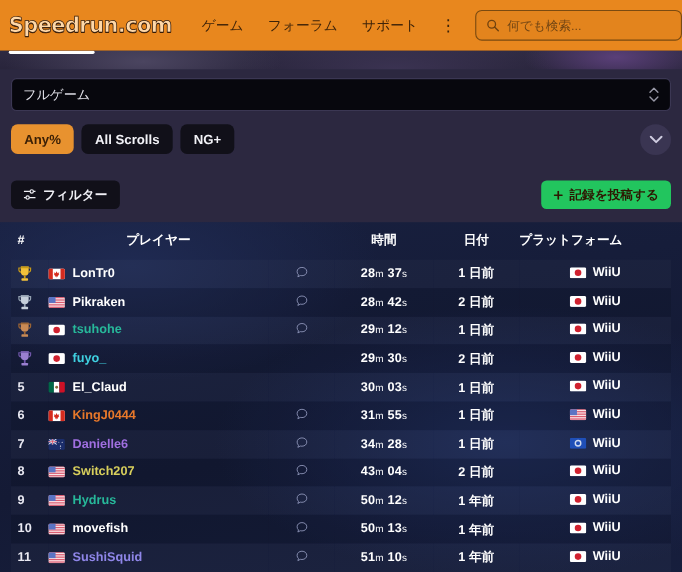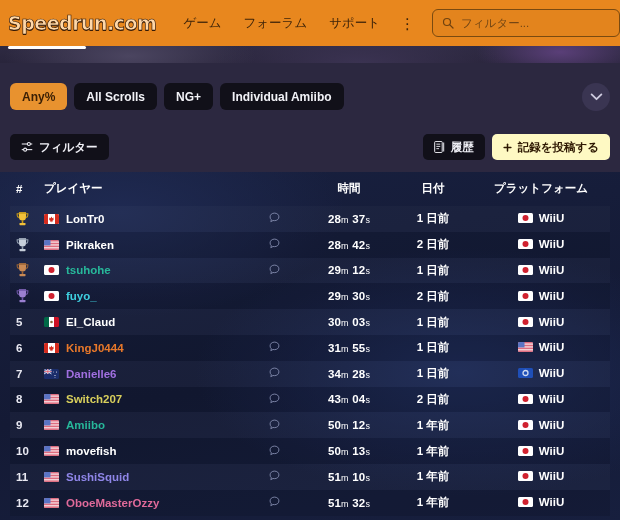--- a/index.html
+++ b/index.html
@@ -153,21 +153,21 @@
     padding: 0 11px;
     border-radius: 5px;
     background: #111019;
     color: #f0f0f6;
     font-size: 11.5px;
     font-weight: bold;
     display: flex; align-items: center; gap: 6px;
     cursor: pointer;
     white-space: nowrap;
   }
-  .abtn.primary { background: #fef9c3; color: #2e1802; }
+  .abtn.primary { background: #22c55e; color: #2e1802; }
   .spacer { flex: 1; }
 
   
   .tablewrap {
     margin-top: 12px;
     margin-left: -10px;
     margin-right: -10px;
     background:
       radial-gradient(ellipse 300px 140px at 120px 40px, #1f2a52 0%, rgba(20,26,58,0) 75%),
       radial-gradient(ellipse 340px 160px at 460px 200px, #1d2a55 0%, rgba(20,26,58,0) 78%),
@@ -179,25 +179,25 @@
   table { width: 100%; border-collapse: collapse; table-layout: fixed; }
   thead th {
     font-size: 11.5px;
     color: #ffffff;
     font-weight: bold;
     padding: 9px 0 10px 0;
     text-align: left;
     white-space: nowrap;
   }
   th.c-rank  { width: 34px; text-align: left; padding-left: 6px; }
-  th.c-player{ width: 200px; }
+  th.c-player{ width: 200px; text-align: center; }
   th.c-cmt   { width: 60px; }
   th.c-time  { width: 90px; text-align: center; }
   th.c-date  { width: 78px; text-align: center; }
-  th.c-plat  { width: auto; text-align: center; }
+  th.c-plat  { width: auto; text-align: left; }
 
   tbody tr { height: 25.8px; }
   tbody tr:nth-child(odd)  { background: rgba(255,255,255,0.022); }
   tbody tr:nth-child(even) { background: rgba(0,0,0,0.10); }
   tbody td {
     font-size: 11.5px;
     color: #ffffff;
     padding: 0;
     vertical-align: middle;
     white-space: nowrap;
@@ -229,64 +229,64 @@
     <div class="brand">Speedrun.com</div>
     <div class="navlink">ゲーム</div>
     <div class="navlink">フォーラム</div>
     <div class="navlink">サポート</div>
     <div class="navdots">⋮</div>
     <div class="searchwrap">
       <svg width="12" height="12" viewBox="0 0 24 24">
         <circle cx="10" cy="10" r="7" fill="none" stroke="#4a2c0a" stroke-width="2.4"></circle>
         <line x1="15.2" y1="15.2" x2="22" y2="22" stroke="#4a2c0a" stroke-width="2.6" stroke-linecap="round"></line>
       </svg>
-      <span class="searchph">フィルター...</span>
+      <span class="searchph">何でも検索...</span>
     </div>
   </div>
 
   <div class="hero">
     <div class="hero-underline"></div>
   </div>
 
   <div class="panel">
 
+    <div class="selectbox">
+      <span class="val">フルゲーム</span>
+      <span class="arrows">
+        <svg width="9" height="6" viewBox="0 0 10 6">
+            <path d="M1 5 L5 1 L9 5" fill="none" stroke="#c8c8d8" stroke-width="1.4" stroke-linecap="round" stroke-linejoin="round"></path>
+          </svg>
+        <svg width="9" height="6" viewBox="0 0 10 6">
+            <path d="M1 1 L5 5 L9 1" fill="none" stroke="#c8c8d8" stroke-width="1.4" stroke-linecap="round" stroke-linejoin="round"></path>
+          </svg>
+      </span>
+    </div>
 
     <div class="chiprow">
       <div class="chip active">Any%</div>
       <div class="chip">All Scrolls</div>
       <div class="chip">NG+</div>
-      <div class="chip">Individual Amiibo</div>
       <div class="expandbtn">
         <svg width="13" height="8" viewBox="0 0 14 9">
           <path d="M1.5 1.5 L7 7 L12.5 1.5" fill="none" stroke="#cfcce0" stroke-width="2" stroke-linecap="round" stroke-linejoin="round"></path>
         </svg>
       </div>
     </div>
 
     <div class="actionrow">
       <div class="abtn">
         <svg width="12" height="12" viewBox="0 0 16 16">
           <line x1="1" y1="4" x2="15" y2="4" stroke="#f0f0f6" stroke-width="1.4"></line>
           <circle cx="10.5" cy="4" r="2" fill="#111019" stroke="#f0f0f6" stroke-width="1.4"></circle>
           <line x1="1" y1="11.5" x2="15" y2="11.5" stroke="#f0f0f6" stroke-width="1.4"></line>
           <circle cx="5.5" cy="11.5" r="2" fill="#111019" stroke="#f0f0f6" stroke-width="1.4"></circle>
         </svg>
         <span>フィルター</span>
       </div>
       <div class="spacer"></div>
-      <div class="abtn">
-        <svg width="11" height="12" viewBox="0 0 14 16">
-          <rect x="0.6" y="0.6" width="10" height="14.8" rx="1.2" fill="none" stroke="#f0f0f6" stroke-width="1.3"></rect>
-          <line x1="2.8" y1="4.2" x2="8" y2="4.2" stroke="#f0f0f6" stroke-width="1.2"></line>
-          <line x1="2.8" y1="7.2" x2="8" y2="7.2" stroke="#f0f0f6" stroke-width="1.2"></line>
-          <line x1="2.8" y1="10.2" x2="6.4" y2="10.2" stroke="#f0f0f6" stroke-width="1.2"></line>
-          <line x1="12.6" y1="2" x2="12.6" y2="14" stroke="#f0f0f6" stroke-width="1.3"></line>
-        </svg>
-        <span>履歴</span>
-      </div>
       <div class="abtn primary">
         <svg width="9" height="9" viewBox="0 0 12 12">
           <line x1="6" y1="1.5" x2="6" y2="10.5" stroke="#2e1802" stroke-width="2" stroke-linecap="round"></line>
           <line x1="1.5" y1="6" x2="10.5" y2="6" stroke="#2e1802" stroke-width="2" stroke-linecap="round"></line>
         </svg>
         <span>記録を投稿する</span>
       </div>
     </div>
 
     <div class="tablewrap">
@@ -576,21 +576,21 @@
                       <rect y="0" width="30" height="1.55"></rect>
                       <rect y="3.1" width="30" height="1.55"></rect>
                       <rect y="6.2" width="30" height="1.55"></rect>
                       <rect y="9.3" width="30" height="1.55"></rect>
                       <rect y="12.4" width="30" height="1.55"></rect>
                       <rect y="15.5" width="30" height="1.55"></rect>
                       <rect y="18.5" width="30" height="1.5"></rect>
                     </g>
                     <rect width="13" height="10.8" fill="#5b74c4"></rect>
                   </svg>
-                  <span class="pname" style="color:#27b89a">Amiibo</span>
+                  <span class="pname" style="color:#27b89a">Hydrus</span>
                 </span>
               </td>
               <td class="c-cmt"><svg width="11" height="11" viewBox="0 0 14 14" class="cmt-icon">
                   <path d="M7 1.4 C10.3 1.4 12.6 3.5 12.6 6.2 C12.6 8.9 10.3 11 7 11 C6.3 11 5.7 10.93 5.1 10.8 L2.3 12.3 L3 9.9 C1.9 9 1.4 7.7 1.4 6.2 C1.4 3.5 3.7 1.4 7 1.4 Z" fill="none" stroke="#8d95b8" stroke-width="1.05"></path>
                 </svg></td>
               <td class="c-time">50<span class="u">m</span> 12<span class="u">s</span></td>
               <td class="c-date">1 年前</td>
               <td class="c-plat"><span class="pw">
                   <svg class="flag" viewBox="0 0 30 20">
                     <rect width="30" height="20" fill="#fff"></rect>

